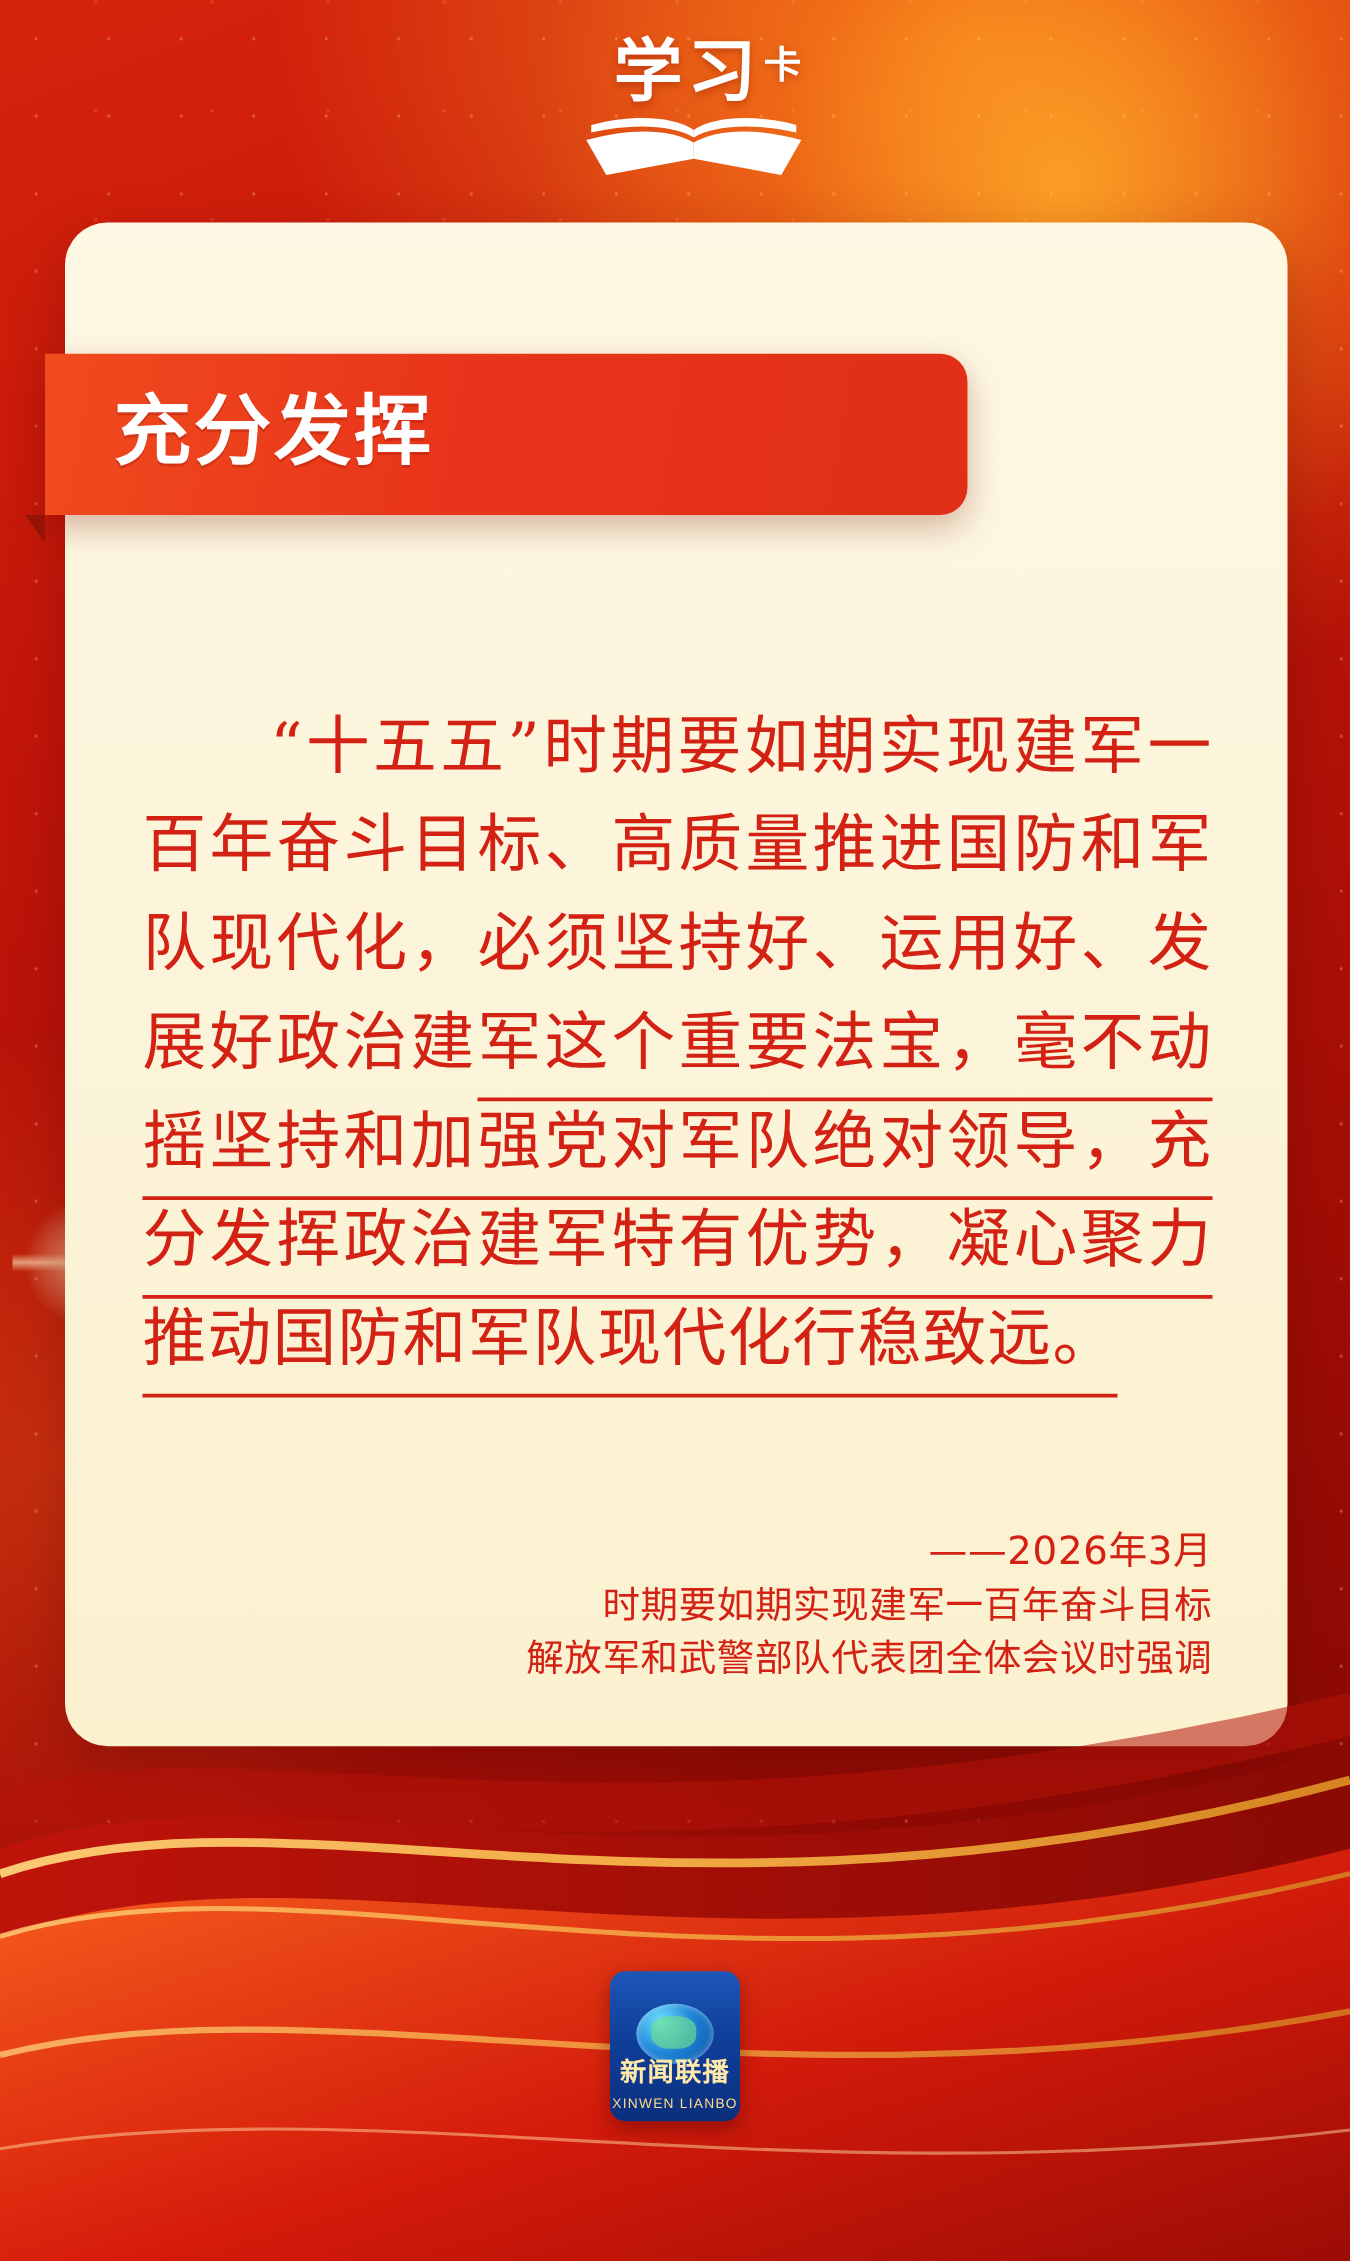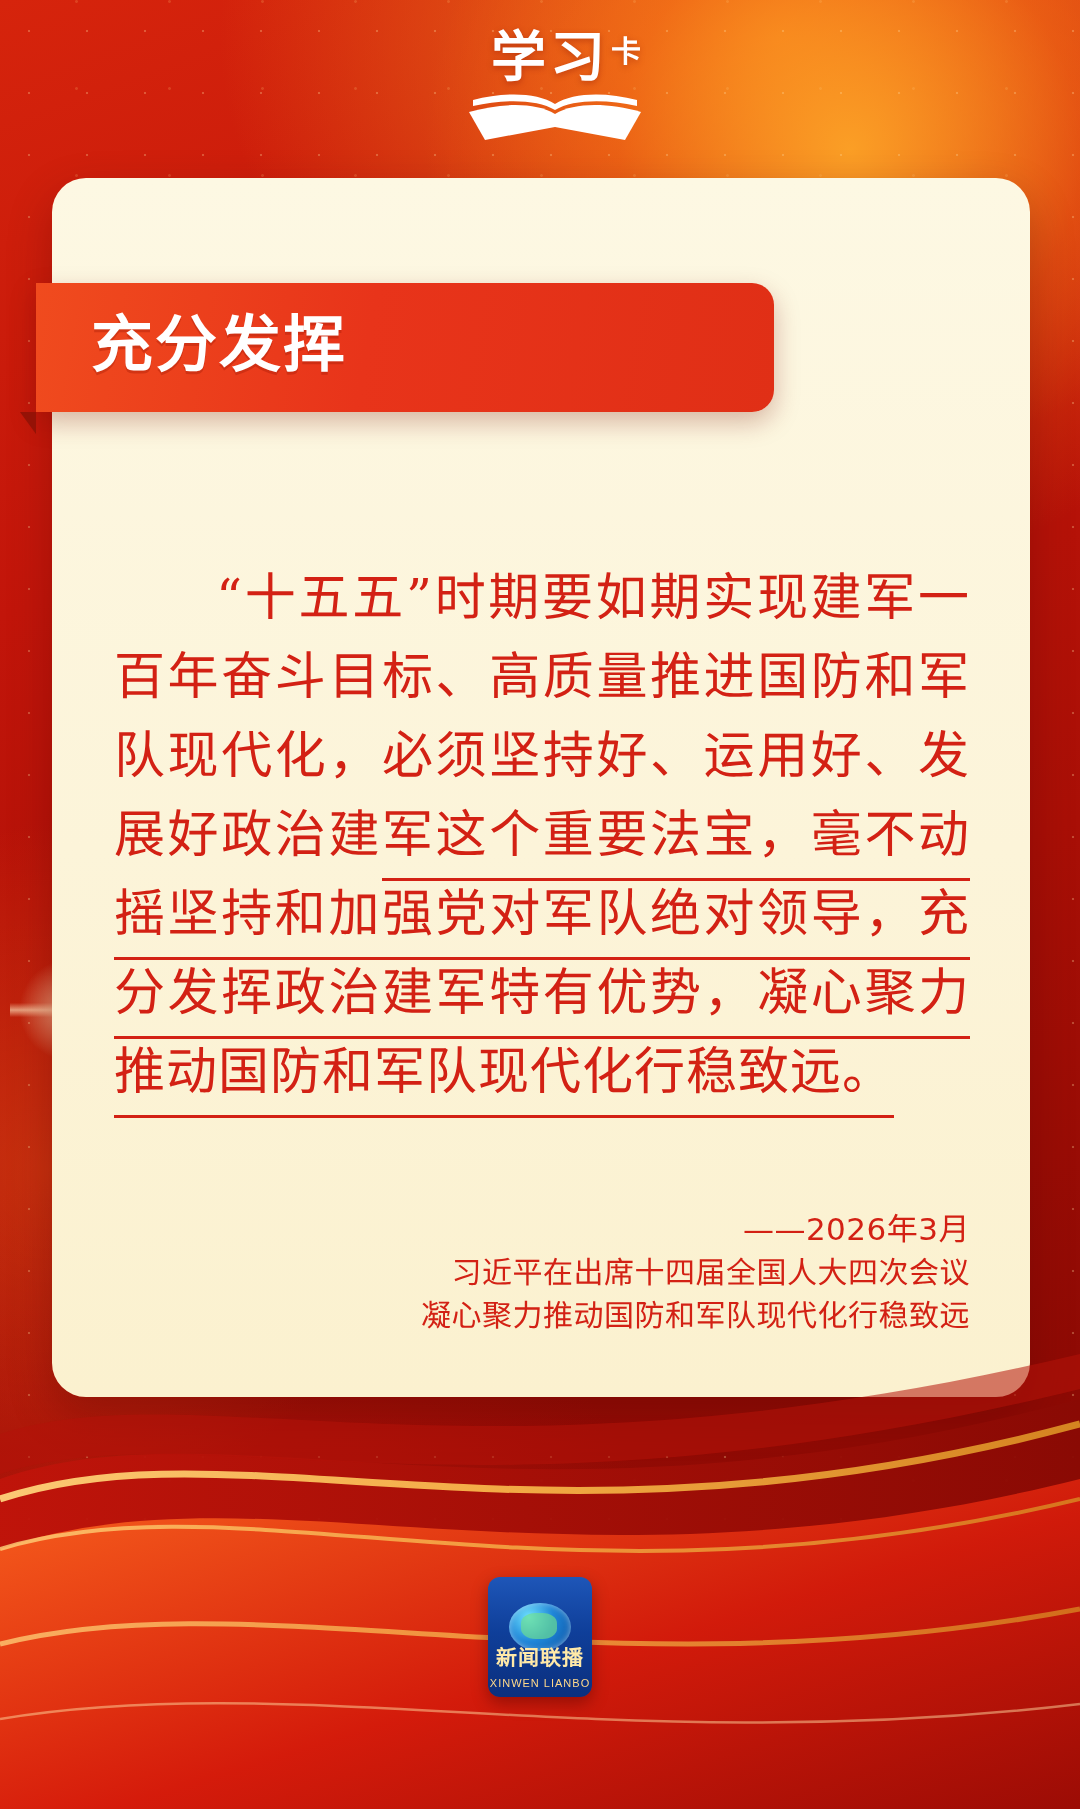--- a/index.html
+++ b/index.html
@@ -161,21 +161,21 @@
   .body-text u {
     text-decoration: none;
     border-bottom: 3px solid #d32114;
     padding-bottom: 14px;
   }
 
   
   .attribution {
     position: absolute;
     right: 60px;
-    bottom: 60px;
+    bottom: 48px;
     text-align: right;
     color: #d32114;
     font-family: "DejaVu Sans", "Liberation Sans", sans-serif;
     font-size: 30px;
     line-height: 43px;
     letter-spacing: .5px;
   }
   .attribution .date { font-size: 31px; }
 
   
@@ -265,22 +265,22 @@
   <div class="card">
 
     <div class="title-ribbon">
       <div class="title-line">充分发挥</div>
     </div>
 
     <div class="body-text">“十五五”时期要如期实现建军一百年奋斗目标、高质量推进国防和军队现代化，必须坚持好、运用好、发展好政治建<u>军这个重要法宝，毫不动摇坚持和加强党对军队绝对领导，充分发挥政治建军特有优势，凝心聚力推动国防和军队现代化行稳致远。</u></div>
 
     <div class="attribution">
       <div class="date">——2026年3月</div>
-      <div>习近平在出席十四届全国人大四次会议</div>
-      <div>凝心聚力推动国防和军队现代化行稳致远</div>
+      <div>时期要如期实现建军一百年奋斗目标</div>
+      <div>解放军和武警部队代表团全体会议时强调</div>
     </div>
   </div>
 
   <div class="ribbons">
     <svg viewBox="0 0 1080 560" preserveAspectRatio="none" aria-hidden="true">
       <defs>
         <linearGradient id="gRib1" x1="0" y1="0" x2="1" y2="1">
           <stop offset="0%" stop-color="#ff6a20"></stop>
           <stop offset="55%" stop-color="#d81c0b"></stop>
           <stop offset="100%" stop-color="#9e0c05"></stop>

